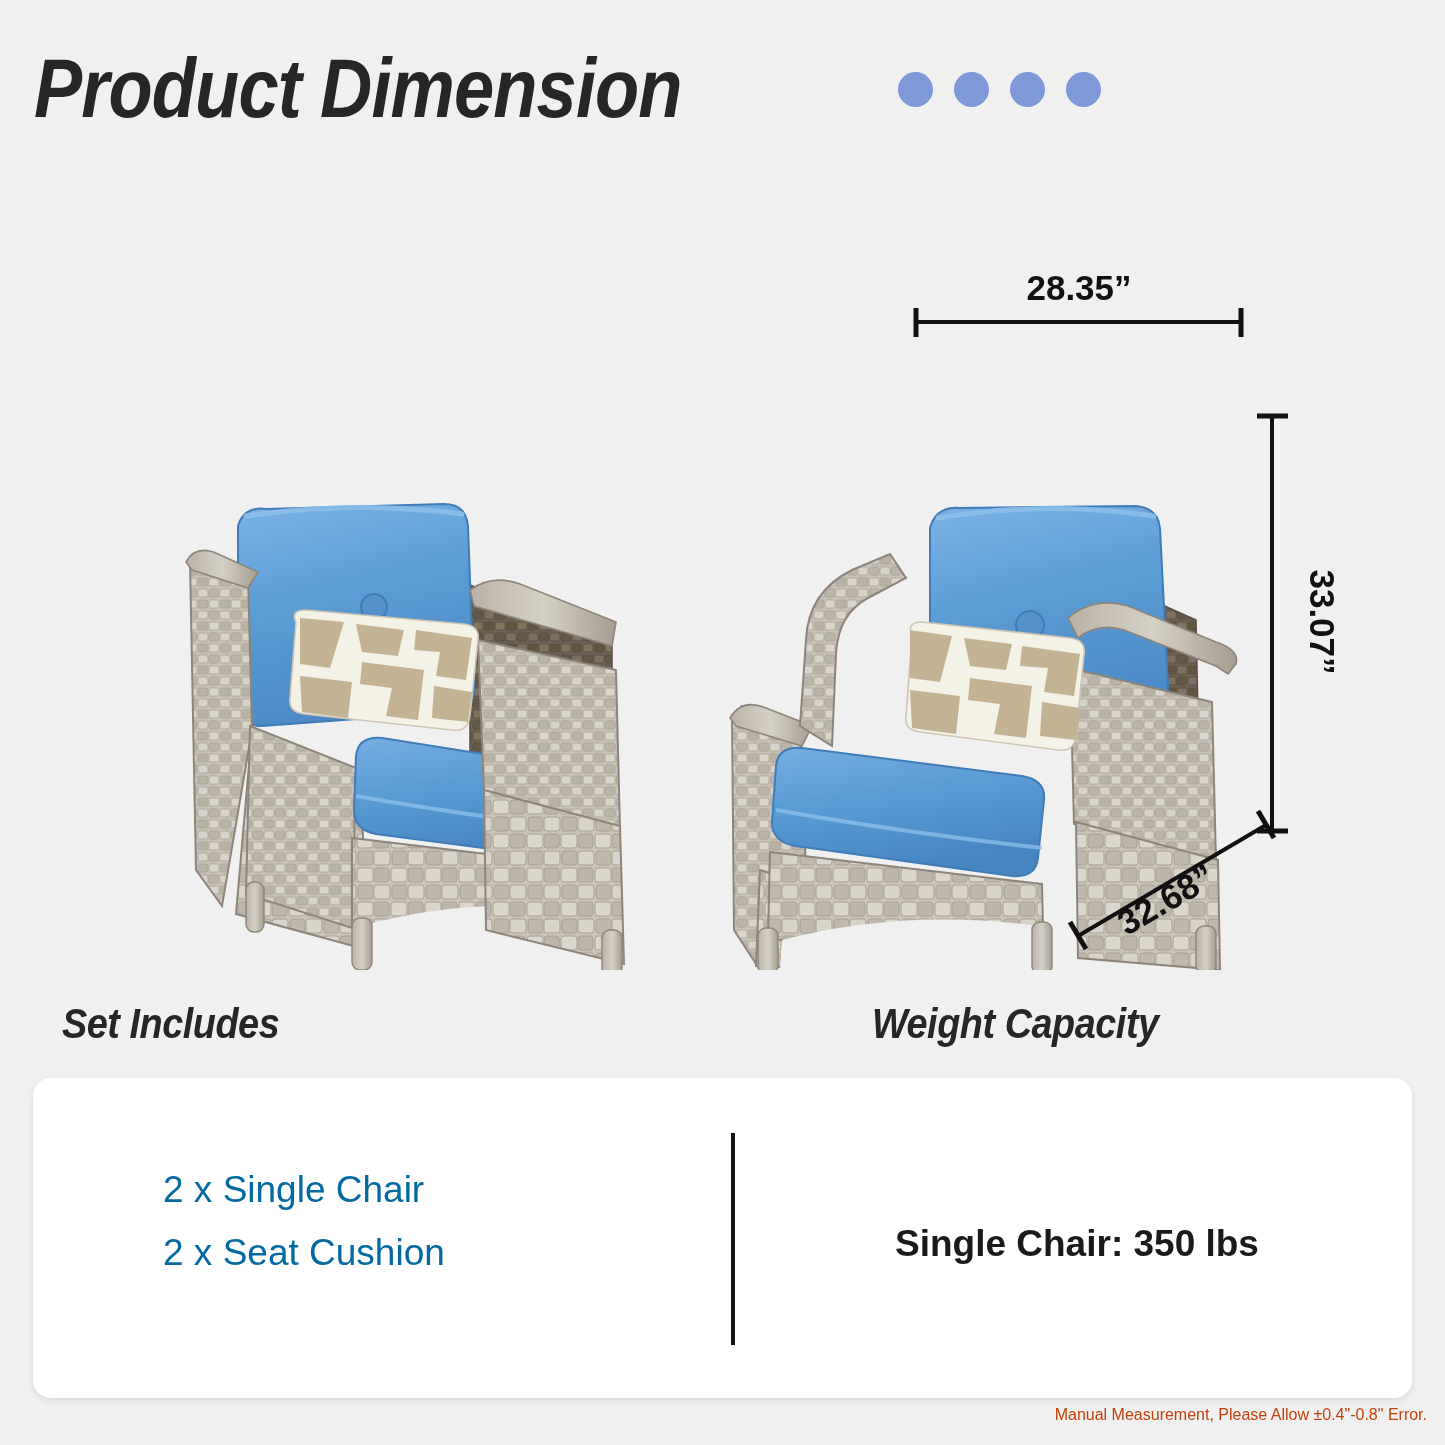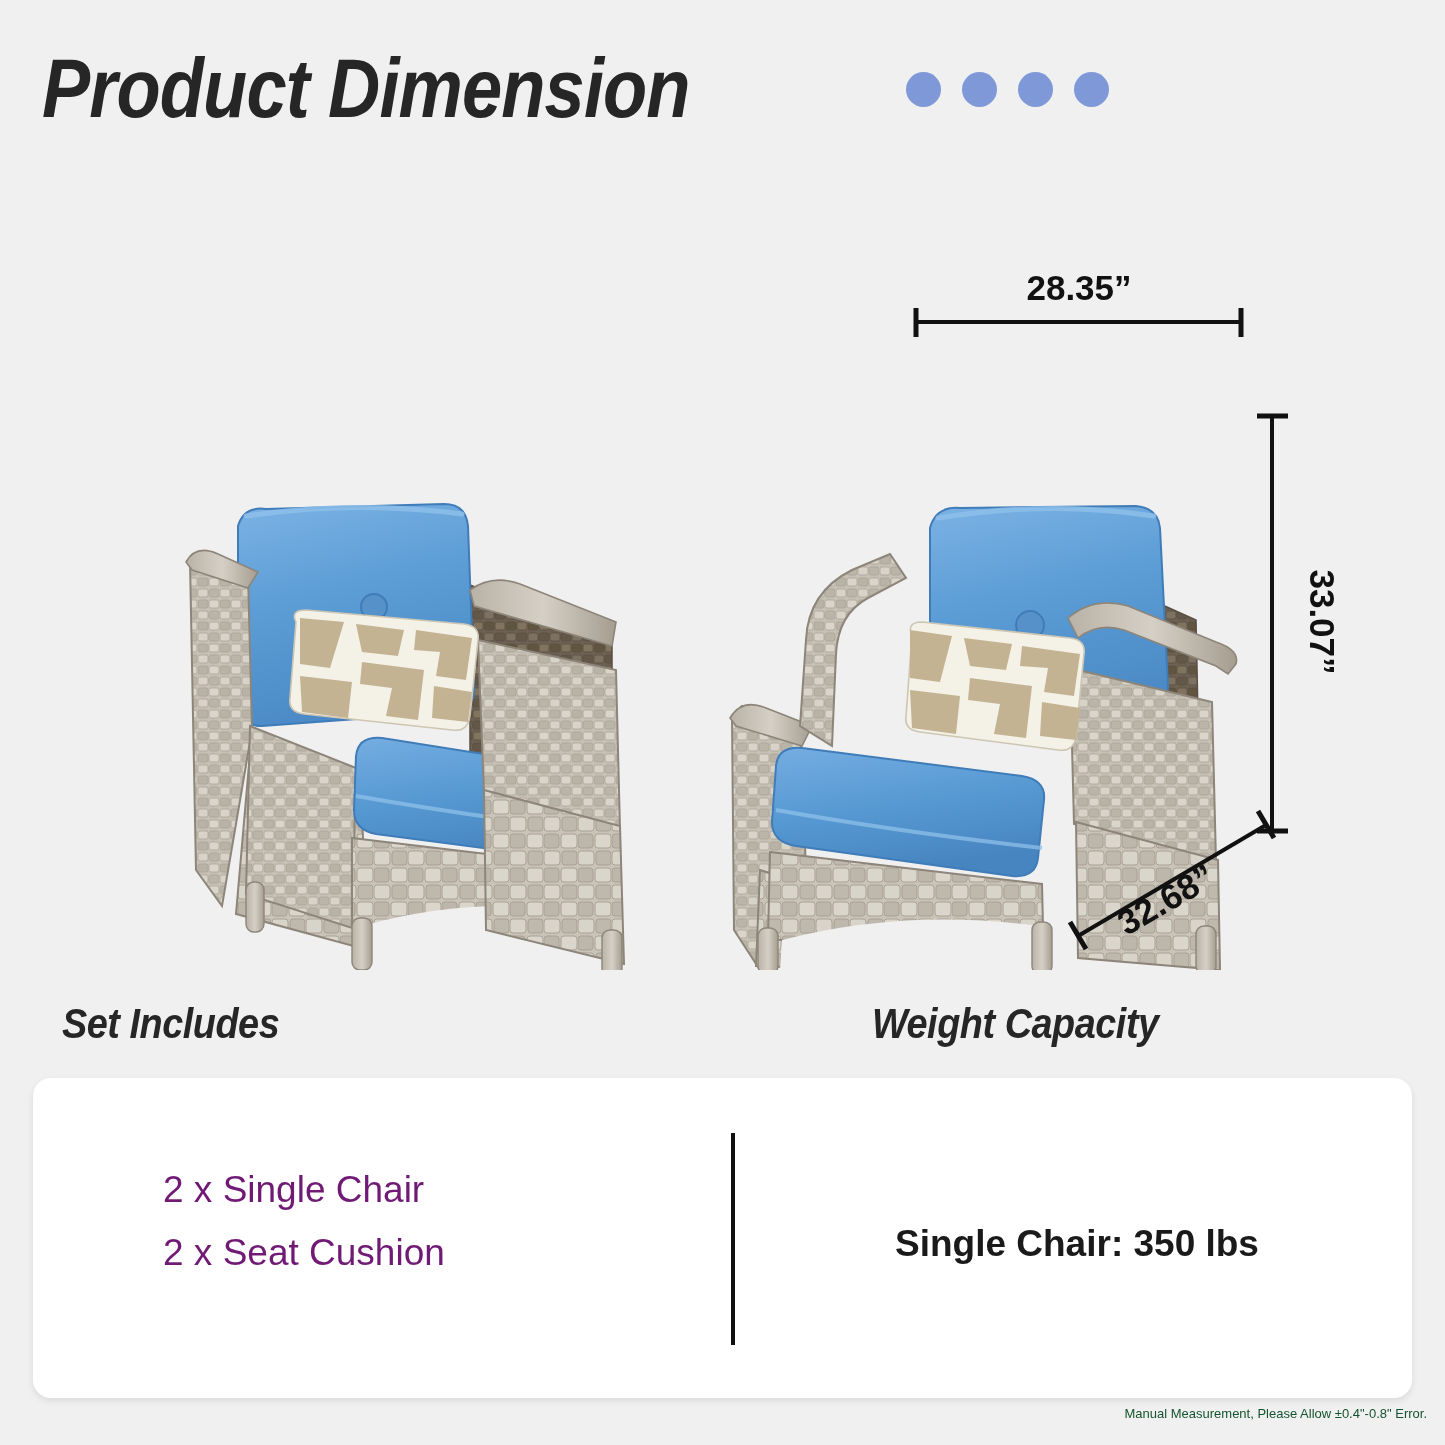--- a/index.html
+++ b/index.html
@@ -5,21 +5,21 @@
   html,body{margin:0;padding:0;}
   body{
     width:1445px;height:1445px;
     background:#f0f0f0;
     font-family:"Liberation Sans","DejaVu Sans",sans-serif;
     overflow:hidden;position:relative;
   }
   .page{position:absolute;inset:0;}
 
   
-  .header{position:absolute;left:12px;top:0;width:1155px;height:170px;}
+  .header{position:absolute;left:4px;top:0;width:1155px;height:170px;}
   .title{
     position:absolute;left:30px;top:42px;
     font-size:84px;line-height:92px;
     font-weight:bold;font-style:italic;
     color:#262626;
     letter-spacing:-1px;
     transform:scaleX(0.86);transform-origin:left center;
     white-space:nowrap;
   }
   .dots{position:absolute;right:58px;top:72px;display:flex;gap:21px;}
@@ -48,29 +48,29 @@
     background:#ffffff;border-radius:18px;
     box-shadow:0 3px 7px rgba(0,0,0,0.09);
   }
   .divider{
     position:absolute;left:731px;top:1133px;
     width:4px;height:212px;background:#111111;
   }
   .set-list{position:absolute;left:163px;top:1158px;}
   .set-item{
     font-size:37px;line-height:63px;
-    color:#701a75;white-space:nowrap;
+    color:#0369a1;white-space:nowrap;
   }
   .weight-line{
     position:absolute;left:895px;top:1222px;
     font-size:37px;line-height:44px;color:#1a1a1a;white-space:nowrap;font-weight:bold;
   }
   .footnote{
     position:absolute;right:18px;top:1406px;
-    font-size:13px;color:#14532d;white-space:nowrap;
+    font-size:16px;color:#c2410c;white-space:nowrap;
   }
 </style>
 </head>
 <body>
 
 <div class="page">
 
   <div class="header">
     <div class="title">Product Dimension</div>
     <div class="dots">

